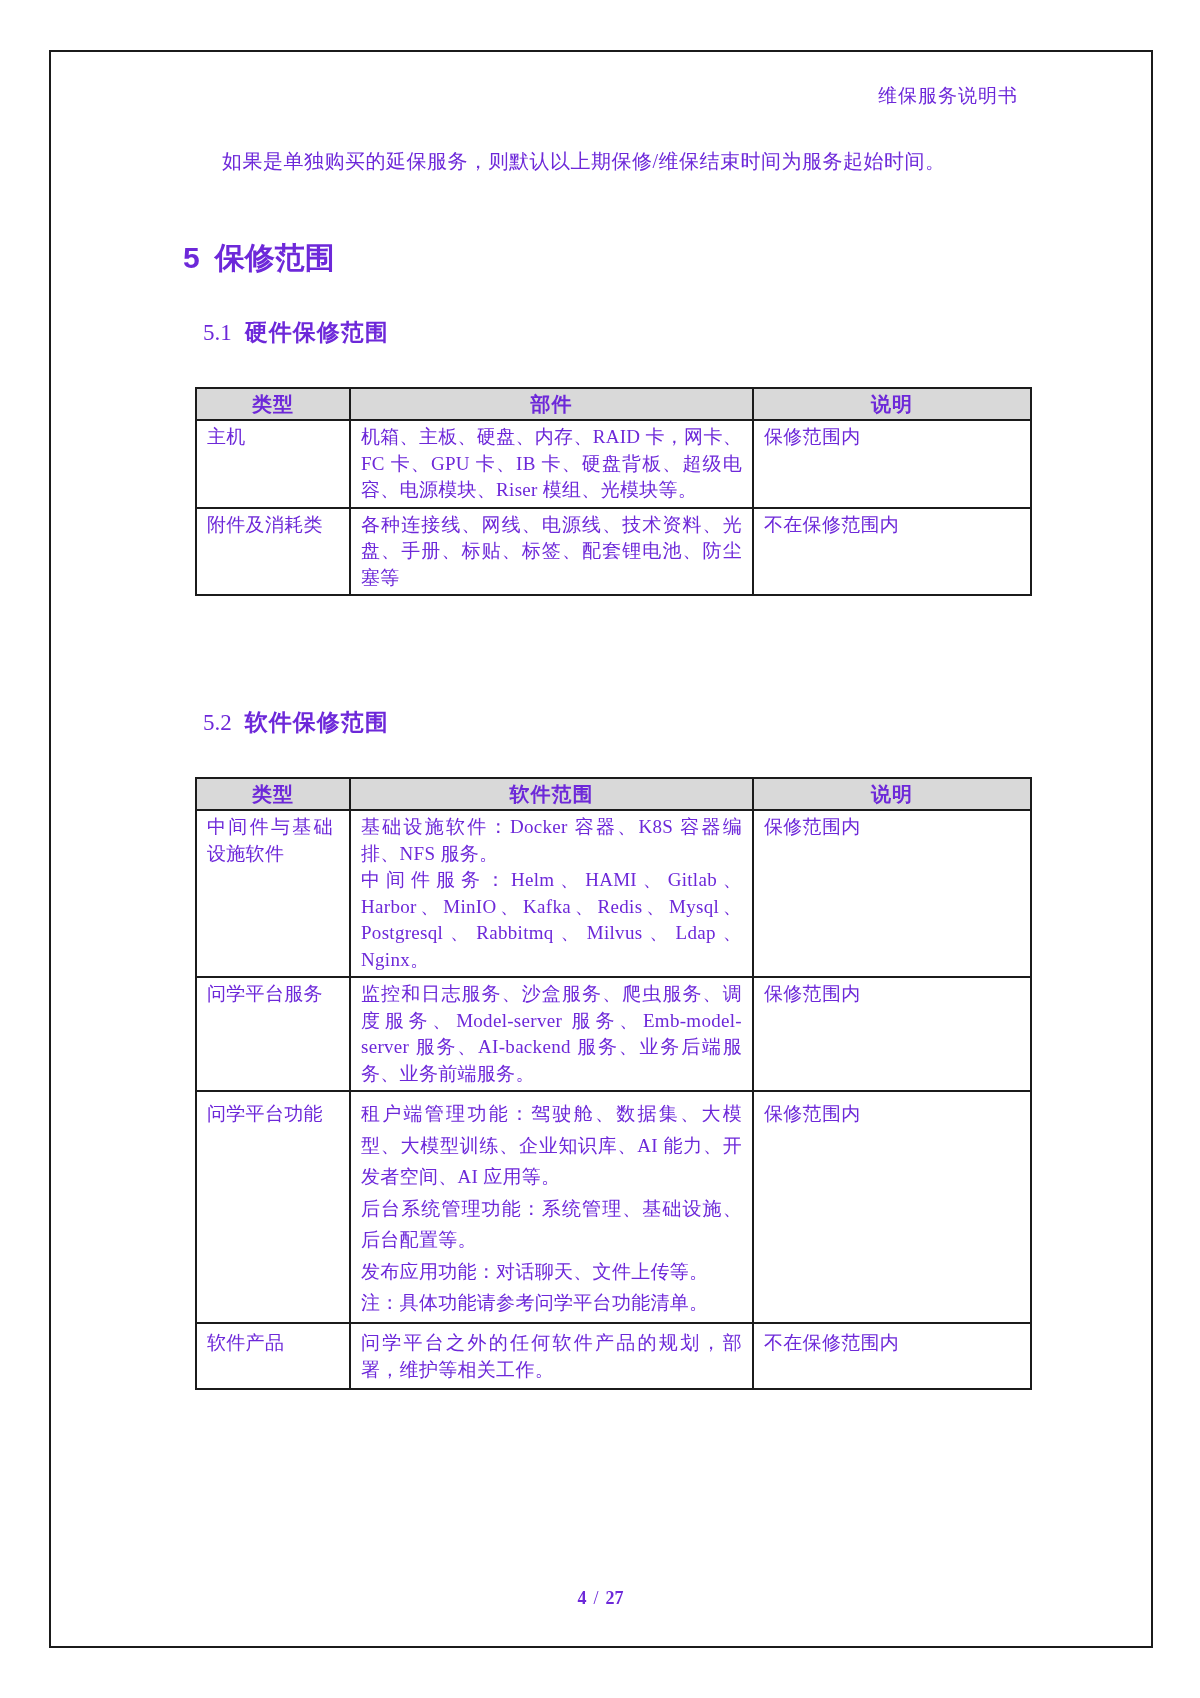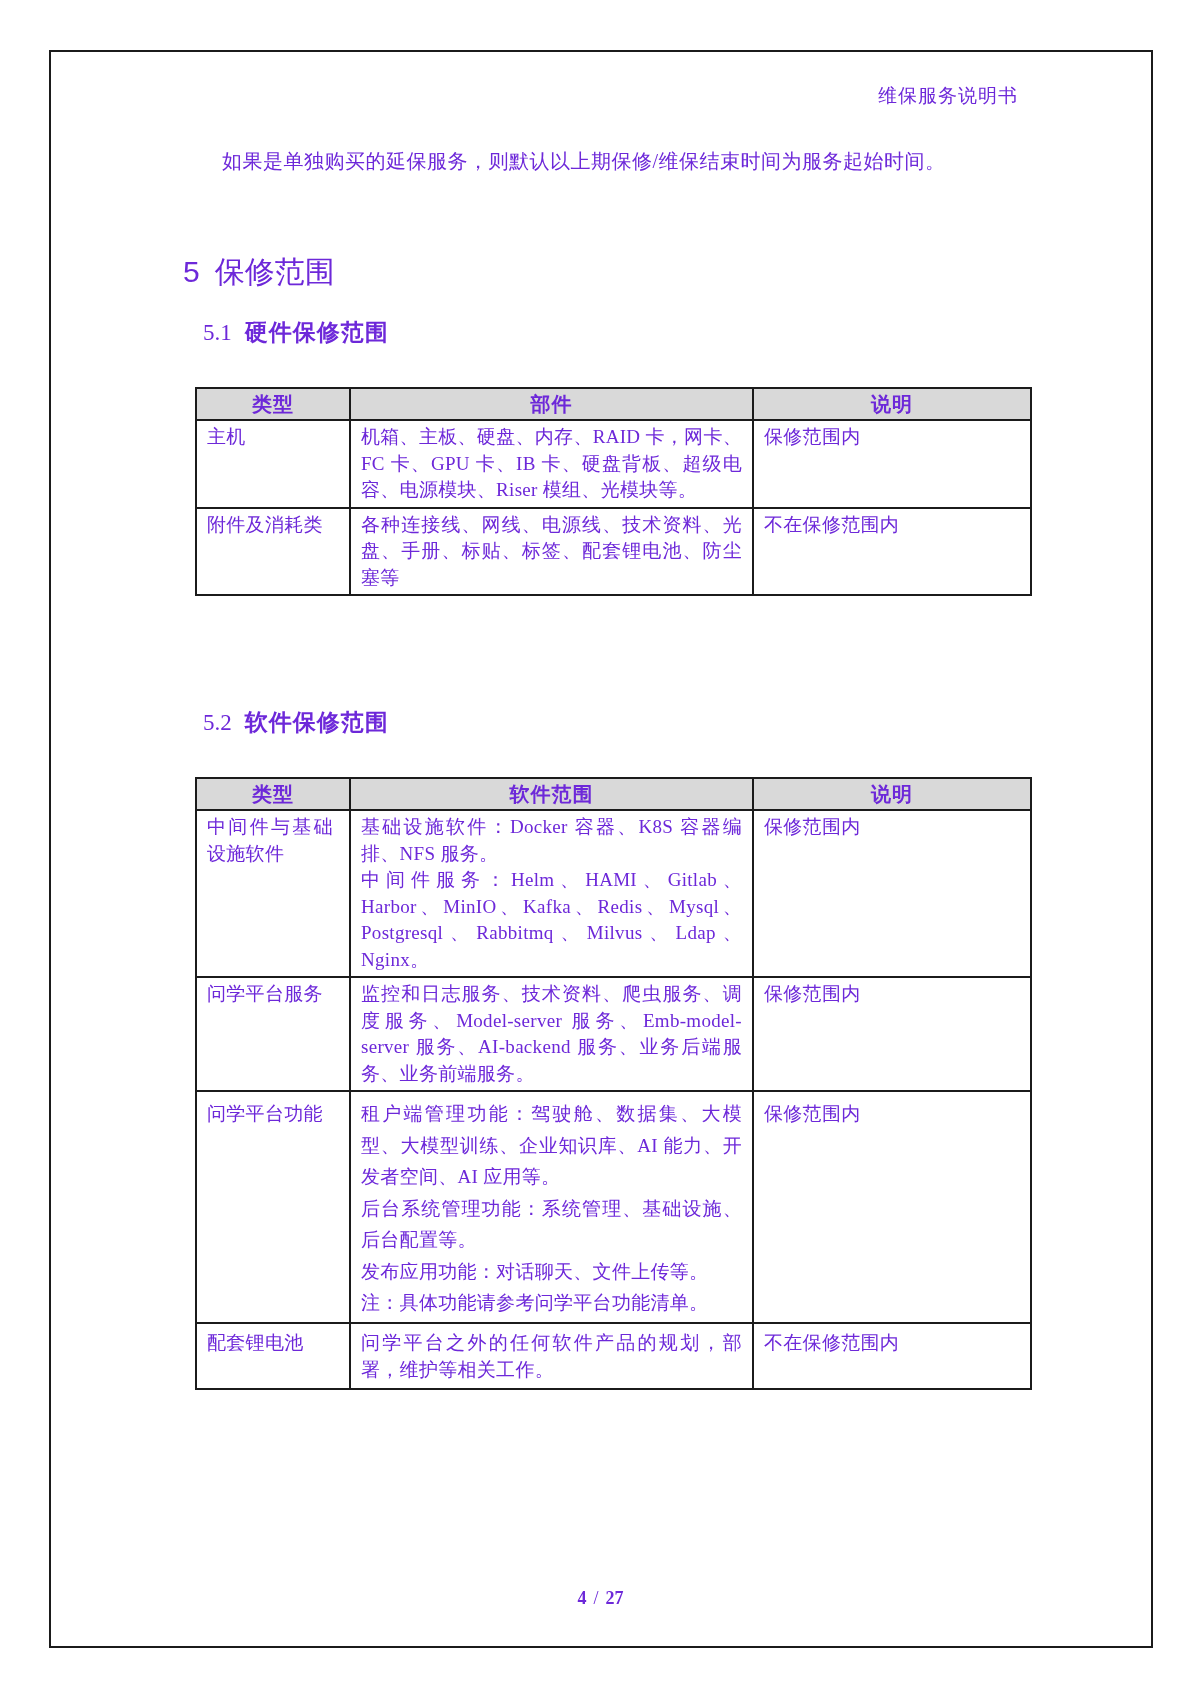--- a/index.html
+++ b/index.html
@@ -13,22 +13,22 @@
   }
   .running-header{
     position:absolute;left:183px;top:83px;width:835px;text-align:right;
     font-size:19px;letter-spacing:1px;
   }
   .intro{
     position:absolute;left:182px;top:146px;width:840px;margin:0;
     font-size:20px;line-height:30px;text-indent:40px;letter-spacing:0.5px;
   }
   .h1{
-    position:absolute;left:183px;top:252px;margin:0;
-    font-family:"Liberation Sans","DejaVu Sans",sans-serif;font-weight:normal;font-size:30px;
+    position:absolute;left:183px;top:238px;margin:0;
+    font-family:"Liberation Sans","DejaVu Sans",sans-serif;font-weight:bold;font-size:30px;
   }
   .h1 .num{margin-right:15px;}
   .h2{position:absolute;left:203px;margin:0;font-size:23px;font-weight:normal;}
   .h2 .num{font-family:"Liberation Serif","DejaVu Serif",serif;margin-right:13px;}
   .h2 .ttl{font-family:"Liberation Sans","DejaVu Sans",sans-serif;font-weight:bold;letter-spacing:1px;}
   .h2-hw{top:317px;}
   .h2-sw{top:707px;}
   table.t{
     position:absolute;left:183px;width:835px;border-collapse:collapse;table-layout:fixed;margin-left:12px;
   }
@@ -125,33 +125,33 @@
     </thead>
     <tbody>
       <tr class="row-0">
         <td class="type-col">中间件与基础设施软件</td>
         <td>基础设施软件：Docker 容器、K8S 容器编排、NFS 服务。
 中间件服务：Helm、HAMI、Gitlab、Harbor、MinIO、Kafka、Redis、Mysql、Postgresql、Rabbitmq、Milvus、Ldap、Nginx。</td>
         <td>保修范围内</td>
       </tr>
       <tr class="row-1">
         <td class="type-col">问学平台服务</td>
-        <td>监控和日志服务、技术资料、爬虫服务、调度服务、Model-server 服务、Emb-model-server 服务、AI-backend 服务、业务后端服务、业务前端服务。</td>
+        <td>监控和日志服务、沙盒服务、爬虫服务、调度服务、Model-server 服务、Emb-model-server 服务、AI-backend 服务、业务后端服务、业务前端服务。</td>
         <td>保修范围内</td>
       </tr>
       <tr class="row-2">
         <td class="type-col">问学平台功能</td>
         <td>租户端管理功能：驾驶舱、数据集、大模型、大模型训练、企业知识库、AI 能力、开发者空间、AI 应用等。
 后台系统管理功能：系统管理、基础设施、后台配置等。
 发布应用功能：对话聊天、文件上传等。
 注：具体功能请参考问学平台功能清单。</td>
         <td>保修范围内</td>
       </tr>
       <tr class="row-3">
-        <td class="type-col">配套锂电池</td>
+        <td class="type-col">软件产品</td>
         <td>问学平台之外的任何软件产品的规划，部署，维护等相关工作。</td>
         <td>不在保修范围内</td>
       </tr>
     </tbody>
   </table>
 
   <div class="footer">
     <span class="num">4</span><span class="sep">/</span><span class="num">27</span>
   </div>
 

